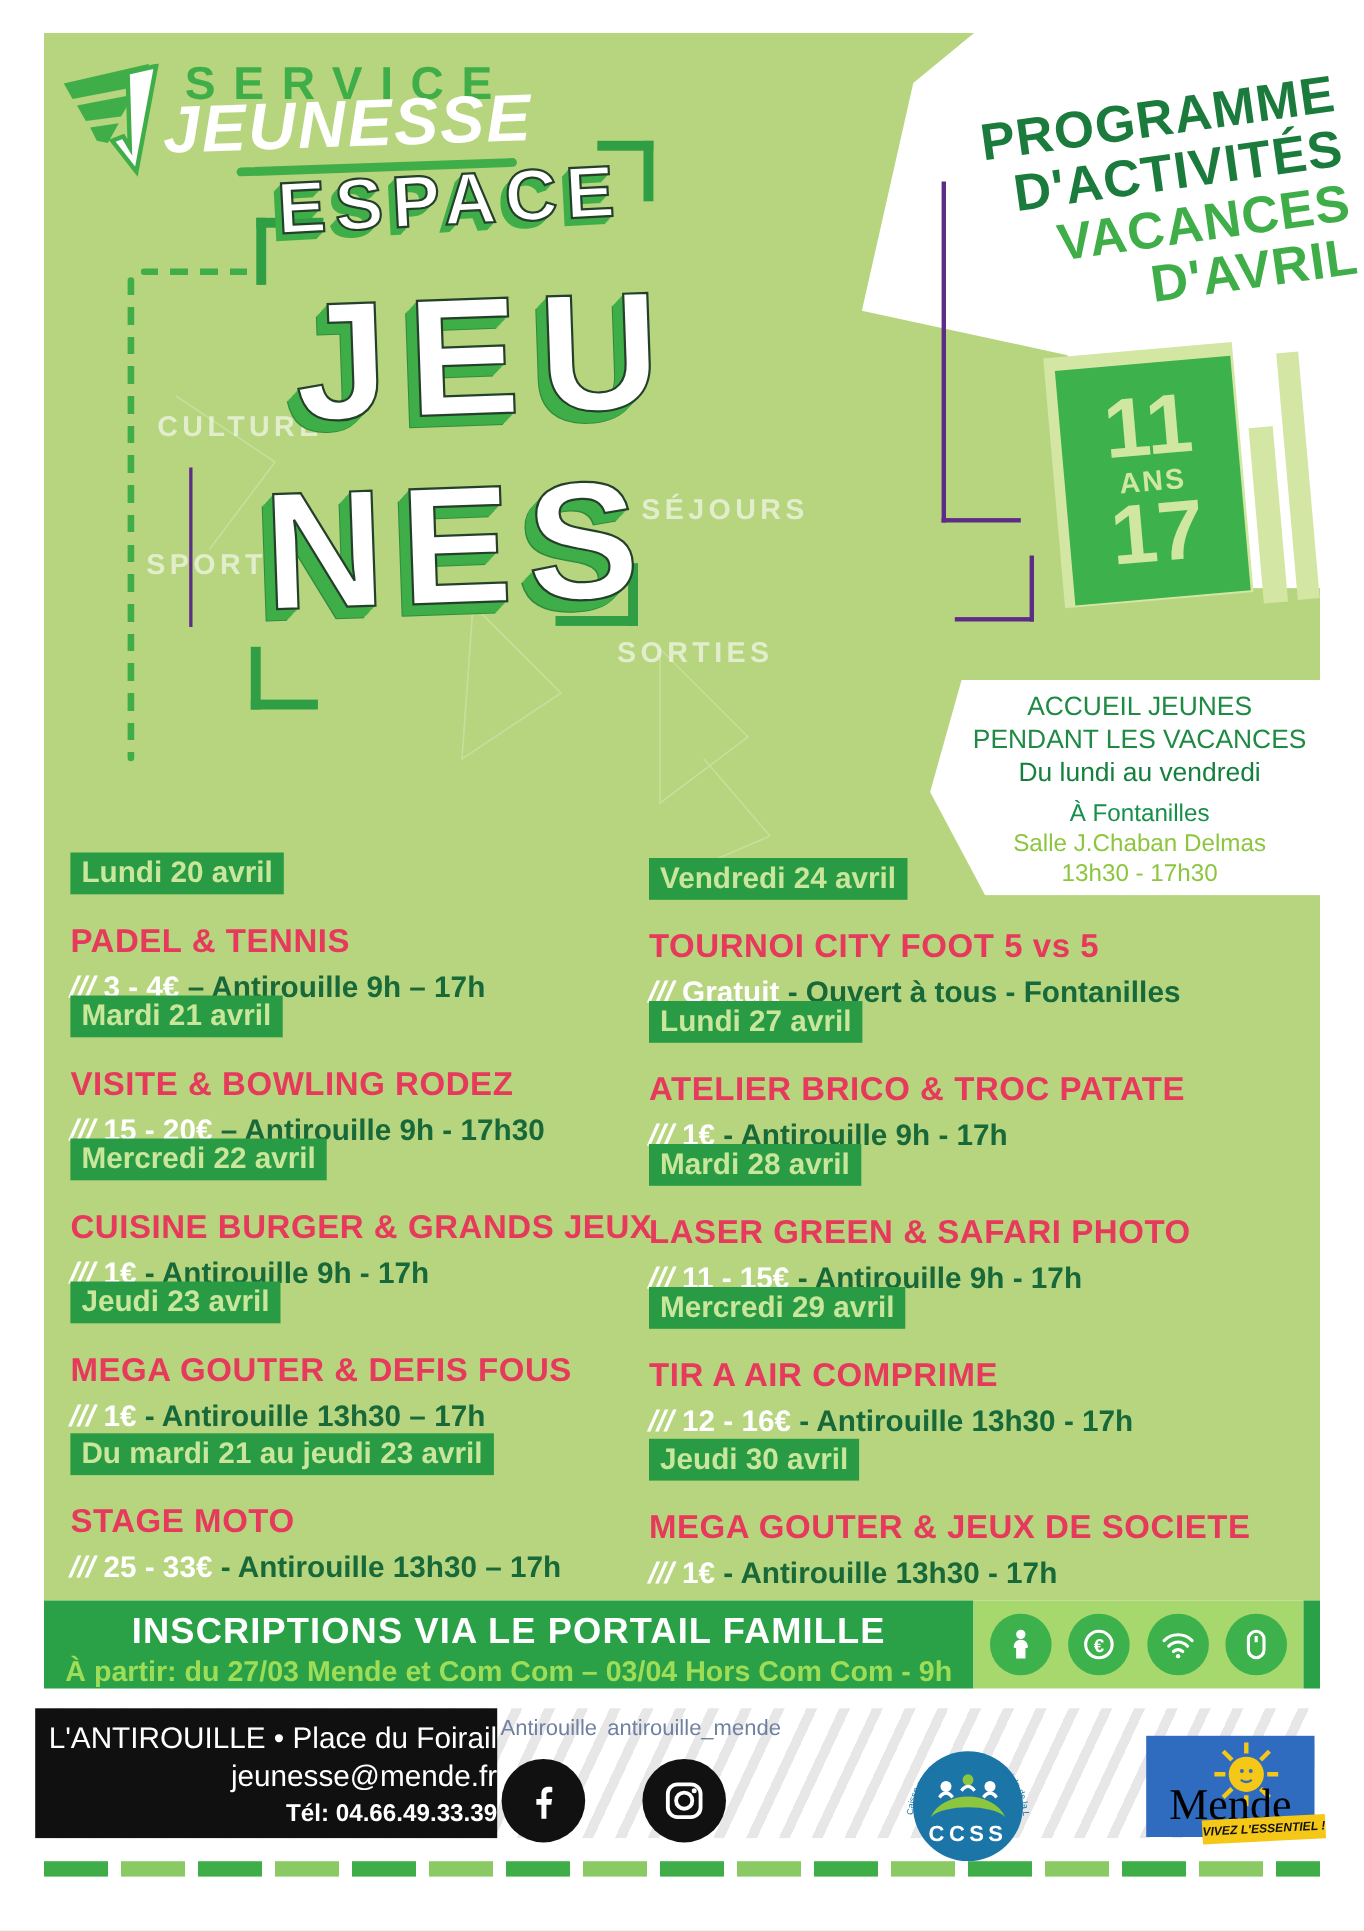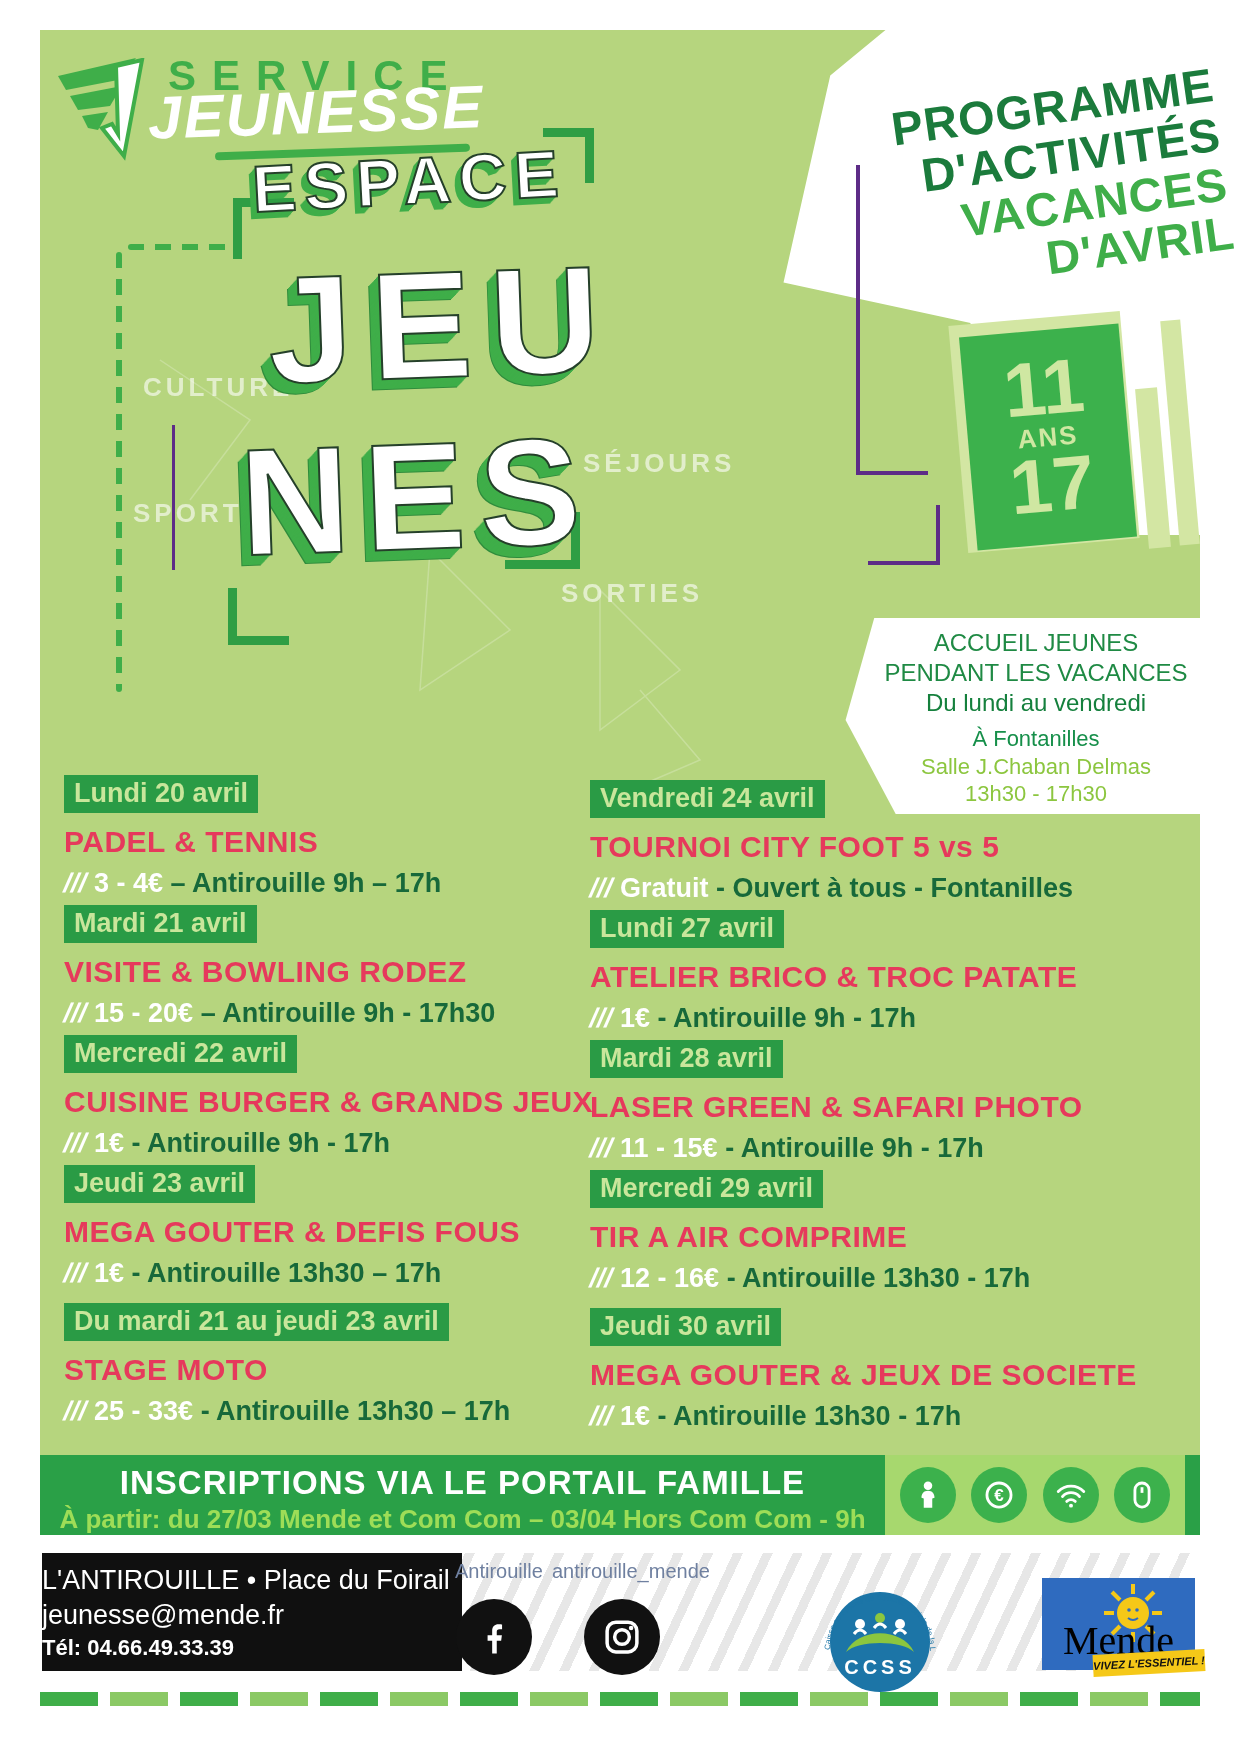--- a/index.html
+++ b/index.html
@@ -59,37 +59,37 @@
   .accueil{left:872px;top:628px;width:328px;text-align:center;font-weight:normal;line-height:1.24;}
   .accueil .l1{color:#1f8a44;font-size:24px;}
   .accueil .l3{color:#15803d;font-size:24px;}
   .accueil .l4{color:#168f4a;font-size:22px;margin-top:8px;}
   .accueil .l5{color:#8cc63f;font-size:22px;}
 
   
   .activity{position:absolute;width:560px;}
   .date-badge{display:inline-block;background:#2a9b45;color:#c9e69b;font-weight:bold;font-size:27px;
               padding:3px 10px 4px 10px;}
-  .act-title{color:#e6395c;font-weight:bold;font-size:30px;margin-top:12px;letter-spacing:.5px;}
+  .act-title{color:#e6395c;font-weight:bold;font-size:30px;margin-top:26px;letter-spacing:.5px;}
   .act-info{font-weight:bold;font-size:27px;margin-top:9px;color:#17693a;}
   .act-info .slashes{color:#ffffff;display:inline-block;transform:skewX(-14deg);}
   .act-info .price{color:#ffffff;}
 
   
   .banner-main{left:40px;top:1455px;width:845px;height:80px;background:#2aa047;color:#fff;text-align:center;}
   .banner-title{font-weight:bold;font-size:33px;letter-spacing:1px;margin-top:9px;}
   .banner-sub{color:#9edd57;font-weight:bold;font-size:26px;margin-top:2px;}
   .banner-light{left:885px;top:1455px;width:300px;height:80px;background:#a7d86e;display:flex;align-items:center;justify-content:space-evenly;}
   .banner-endcap{left:1185px;top:1455px;width:15px;height:80px;background:#2aa047;}
   .icon-circle{width:56px;height:56px;border-radius:50%;background:#3cb14c;display:flex;align-items:center;justify-content:center;}
 
   
   .stripes{left:48px;top:1553px;width:1147px;height:118px;
     background:repeating-linear-gradient(115deg,#e7e7e7 0 9px,#ffffff 9px 27px);}
-  .black-box{left:42px;top:1553px;width:420px;height:118px;background:#101010;color:#fff;text-align:left;}
+  .black-box{left:32px;top:1553px;width:420px;height:118px;background:#101010;color:#fff;text-align:right;}
   .black-box .addr{font-size:27px;margin-top:12px;}
   .black-box .mail{font-size:27px;margin-top:4px;}
   .black-box .tel{font-size:22px;font-weight:bold;margin-top:4px;}
   .social-label{color:#6f80a0;font-size:20px;}
   .social-circle{border-radius:50%;background:#111;display:flex;align-items:center;justify-content:center;}
   .mende-box{left:1042px;top:1578px;width:153px;height:92px;background:#2f6bbf;overflow:visible;}
   .mende-name{position:absolute;left:0;right:0;bottom:6px;text-align:center;color:#000000;
               font-family:"Liberation Serif",serif;font-size:40px;}
   .mende-ribbon{left:1093px;top:1652px;width:112px;height:22px;background:#f5c818;transform:rotate(-3deg);
     display:flex;align-items:center;justify-content:center;font-style:italic;font-weight:bold;font-size:11px;color:#111;}

